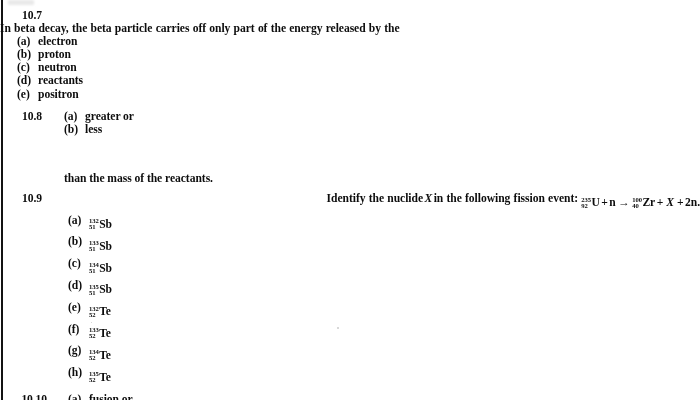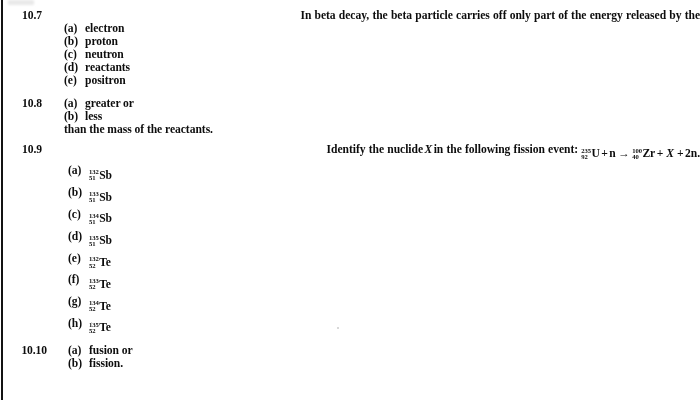--- a/index.html
+++ b/index.html
@@ -102,21 +102,21 @@
   }
 
   .tail-line {
     font-weight: bold;
     line-height: 13.1px;
   }
 
   
   .indent-opt { padding-left: 17px; }
   .indent-opt-deep { padding-left: 21px; }
-  .indent-cont { padding-left: 17px; }
+  .indent-cont { padding-left: 17px; margin-top: 36px; }
 
   .gap-sm { height: 7px; }
   .gap-md { height: 9px; }
 
   
   .nuclide {
     display: inline-flex;
     align-items: center;
     white-space: nowrap;
   }
@@ -168,21 +168,21 @@
   }
 </style>
 </head>
 <body>
 
 <div class="scan-edge-artifact"></div>
 <div class="scan-smudge-top"></div>
 
 <div class="page">
 
-  <div class="problem" style="margin-top:9px;">
+  <div class="problem" style="margin-top:9px;flex-direction:column;">
     <div class="qnum">10.7</div>
     <div class="qbody">
       <span class="stem">In beta decay, the beta particle carries off only part of the energy released by the</span>
       <ul class="options indent-opt">
         <li class="option">
           <span class="opt-label">(a)</span>
           <span class="opt-text">electron</span>
         </li>
         <li class="option">
           <span class="opt-label">(b)</span>

